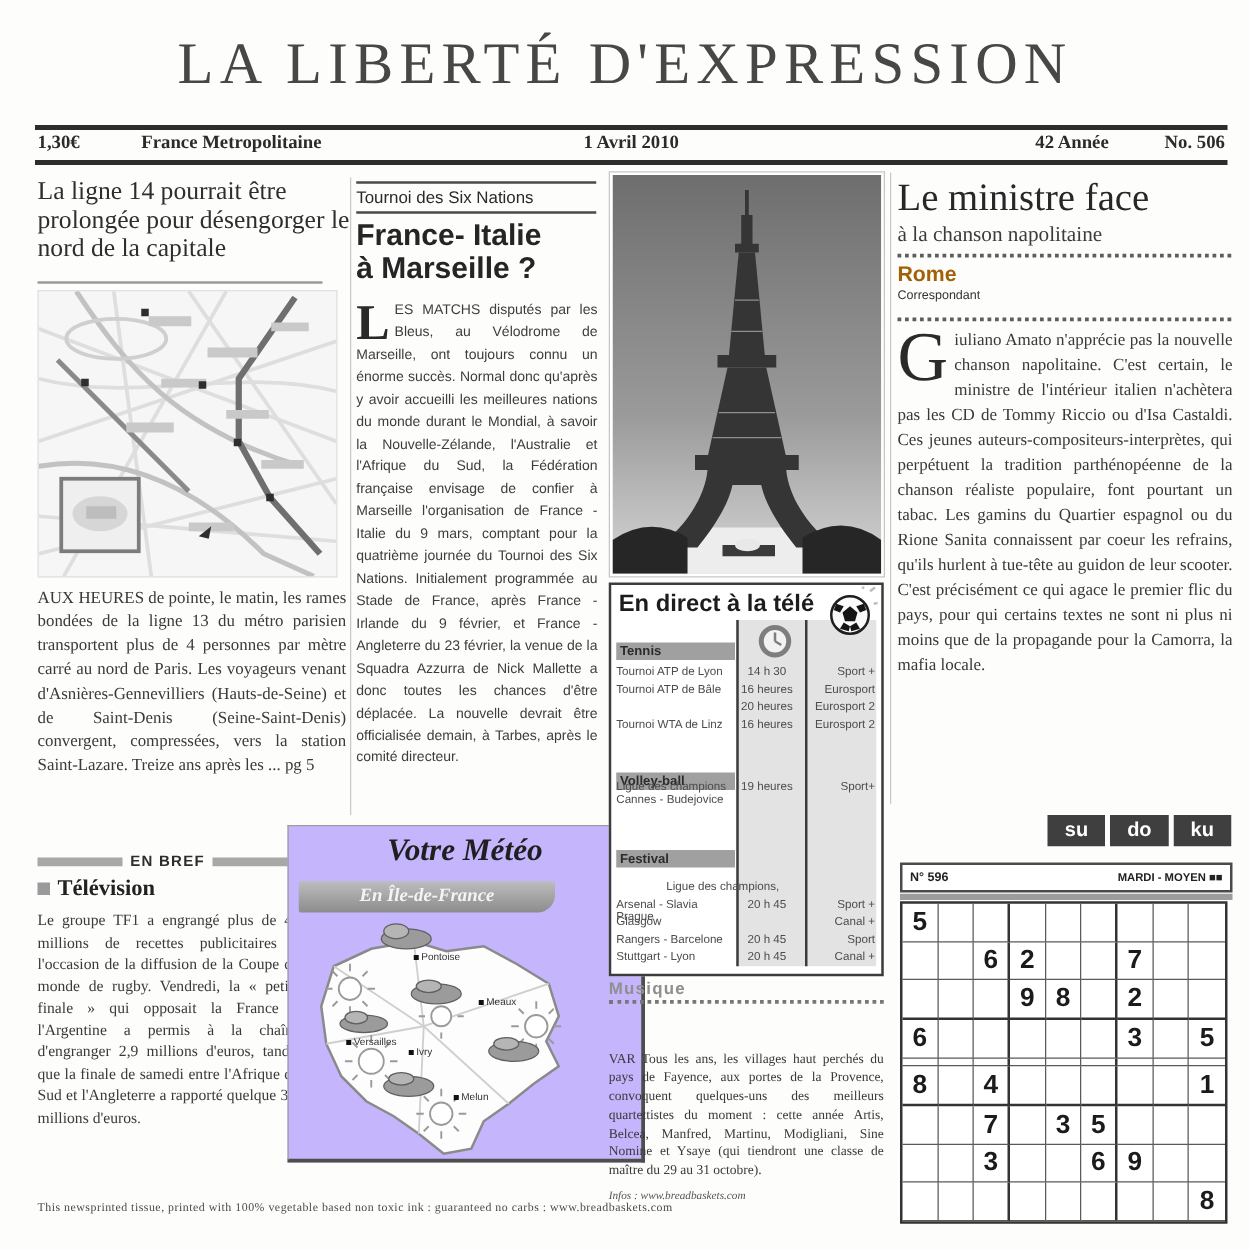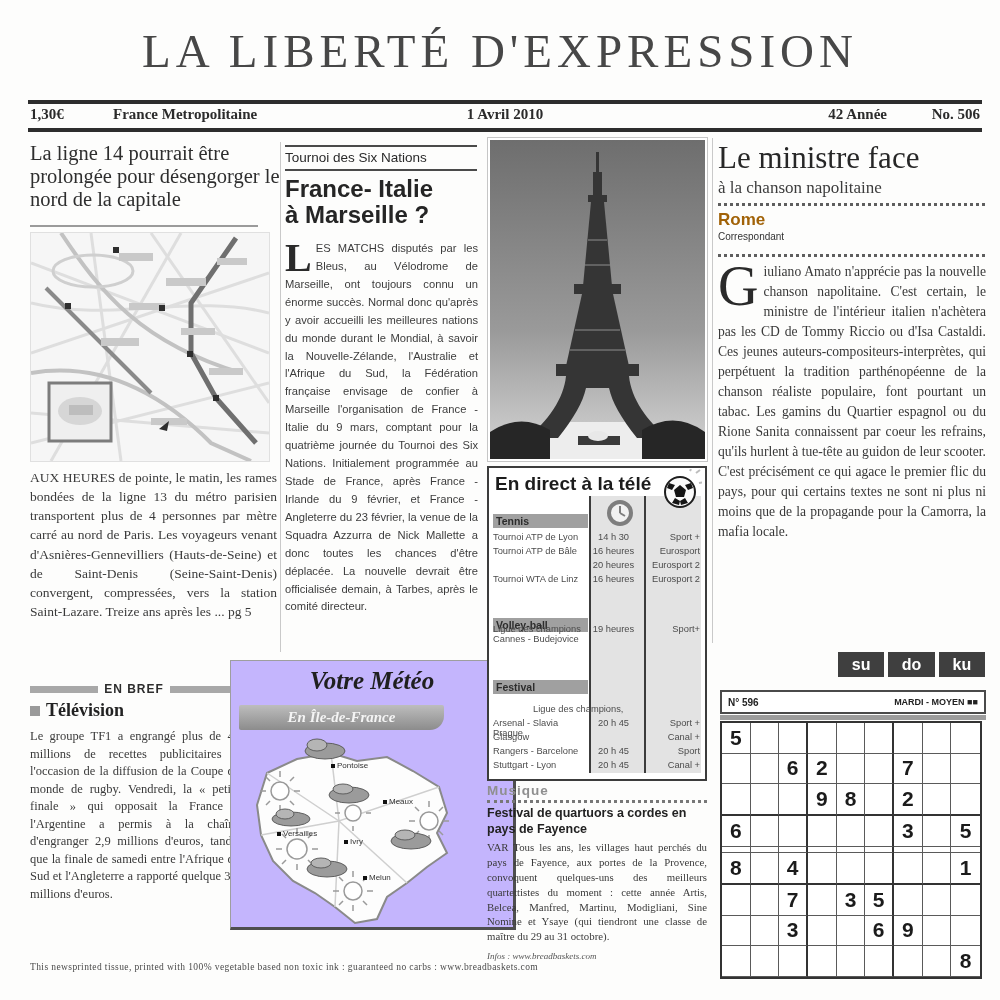--- a/index.html
+++ b/index.html
@@ -273,21 +273,21 @@
             </g>
           <g>
               <ellipse cx="92" cy="138" rx="20" ry="8"></ellipse>
               <ellipse cx="86" cy="132" rx="10" ry="5" fill="#b5b5b5"></ellipse>
             </g>
         </g>
       </svg>
       <span class="city-lbl" style="left:96px;top:30px;">Pontoise</span>
       <span class="city-lbl" style="left:148px;top:66px;">Meaux</span>
       <span class="city-lbl" style="left:42px;top:98px;">Versailles</span>
-      <span class="city-lbl" style="left:109px;top:106px;">Ivry</span>
+      <span class="city-lbl" style="left:92px;top:106px;">Ivry</span>
       <span class="city-lbl" style="left:128px;top:142px;">Melun</span>
     </div>
   </div>
 
   <div class="abs" id="kicker">Tournoi des Six Nations</div>
   <div class="abs" id="sixn-headline">France- Italie
 à Marseille ?</div>
   <div class="abs" id="sixn-body">
     <span class="dropcap">L</span><span>ES MATCHS disputés par les Bleus, au Vélodrome de Marseille, ont toujours connu un énorme succès. Normal donc qu'après y avoir accueilli les meilleures nations du monde durant le Mondial, à savoir la Nouvelle-Zélande, l'Australie et l'Afrique du Sud, la Fédération française envisage de confier à Marseille l'organisation de France - Italie du 9 mars, comptant pour la quatrième journée du Tournoi des Six Nations. Initialement programmée au Stade de France, après France - Irlande du 9 février, et France - Angleterre du 23 février, la venue de la Squadra Azzurra de Nick Mallette a donc toutes les chances d'être déplacée. La nouvelle devrait être officialisée demain, à Tarbes, après le comité directeur.</span>
   </div>
@@ -401,21 +401,20 @@
         <div class="abs tvrow" style="top: 292px;">
           <span class="ev">Stuttgart - Lyon</span>
           <span class="tm">20 h 45</span>
           <span class="ch">Canal +</span>
         </div>
       </div>
   </div>
 
   <div class="abs" id="musique-sec">Musique</div>
   <div class="abs" id="musique-dots"></div>
-  <div class="abs" id="musique-head">Festival de quartuors a cordes en pays de Fayence</div>
   <div class="abs" id="musique-body">VAR Tous les ans, les villages haut perchés du pays de Fayence, aux portes de la Provence, convoquent quelques-uns des meilleurs quartettistes du moment : cette année Artis, Belcea, Manfred, Martinu, Modigliani, Sine Nomine et Ysaye (qui tiendront une classe de maître du 29 au 31 octobre).</div>
   <div class="abs" id="musique-link">Infos : www.breadbaskets.com</div>
 
   <div class="abs" id="min-headline">Le ministre face</div>
   <div class="abs" id="min-subhead">à la chanson napolitaine</div>
   <div class="abs dotted-rule" style="top:203px;"></div>
   <div class="abs" id="min-city">Rome</div>
   <div class="abs" id="min-byline">Correspondant</div>
   <div class="abs dotted-rule" style="top:254px;"></div>
   <div class="abs" id="min-body">

